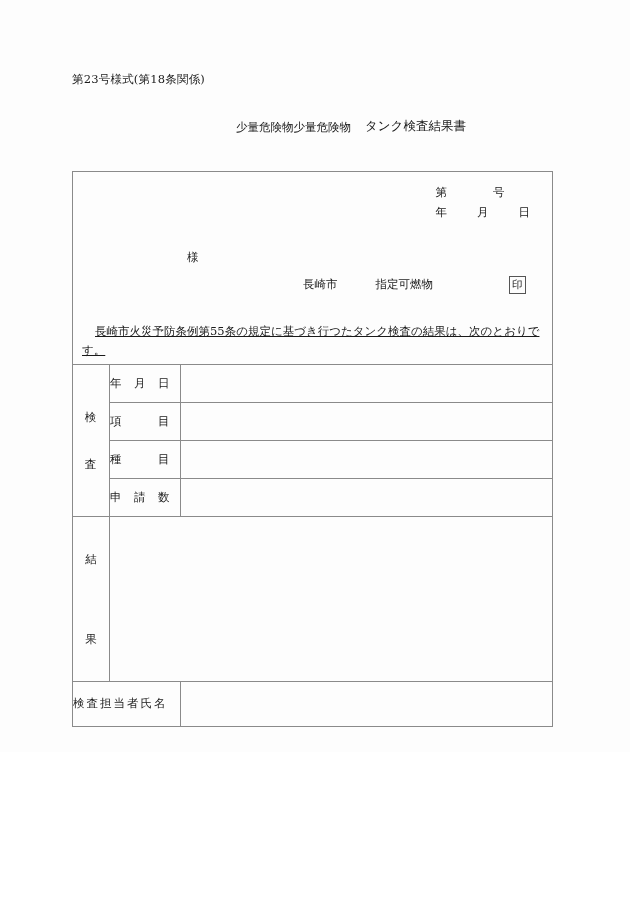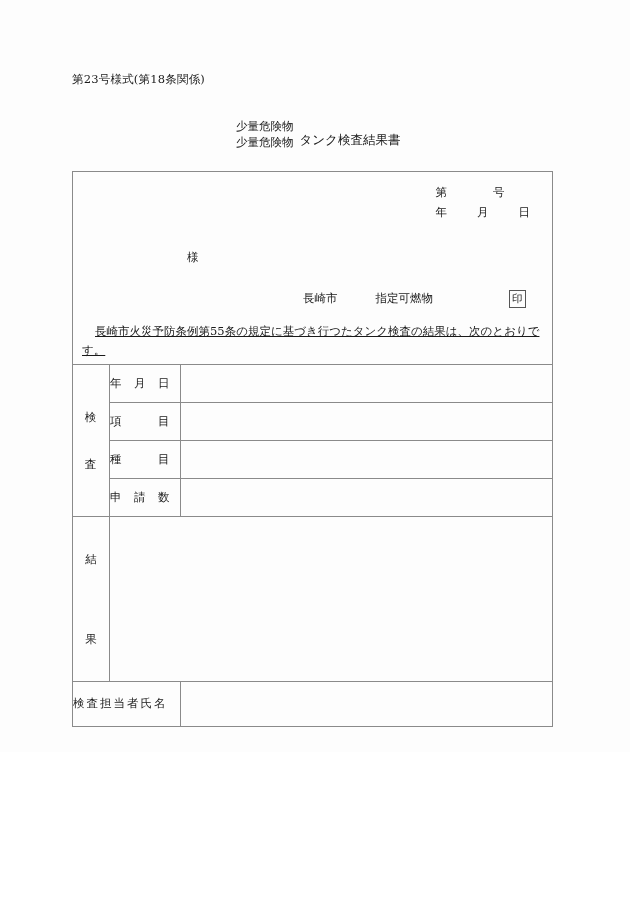--- a/index.html
+++ b/index.html
@@ -32,29 +32,29 @@
   
   .title-block {
     position: absolute;
     left: 236px;
     top: 118px;
     display: flex;
     align-items: center;
   }
   .title-stack {
     display: flex;
-    flex-direction: column;
+    flex-direction: row;
     font-size: 11.5px;
     line-height: 16px;
     white-space: nowrap;
   }
   .title-main {
     font-size: 12.5px;
     white-space: nowrap;
-    margin-left: 6px;
+    margin-left: 14px;
     align-self: flex-end;
     padding-bottom: 1px;
   }
 
   
   .frame {
     position: absolute;
     left: 72px;
     top: 171px;
     width: 481px;
@@ -82,21 +82,21 @@
   .addressee {
     position: absolute;
     left: 114px;
     top: 78px;
     font-size: 11.5px;
   }
 
   .issuer {
     position: absolute;
     left: 230px;
-    top: 118px;
+    top: 104px;
     font-size: 11.5px;
     white-space: nowrap;
     display: flex;
     align-items: center;
     text-align: right;
   }
   .issuer .gap { display: inline-block; width: 38px; }
   .seal-box {
     display: inline-block;
     border: 1px solid #555;

